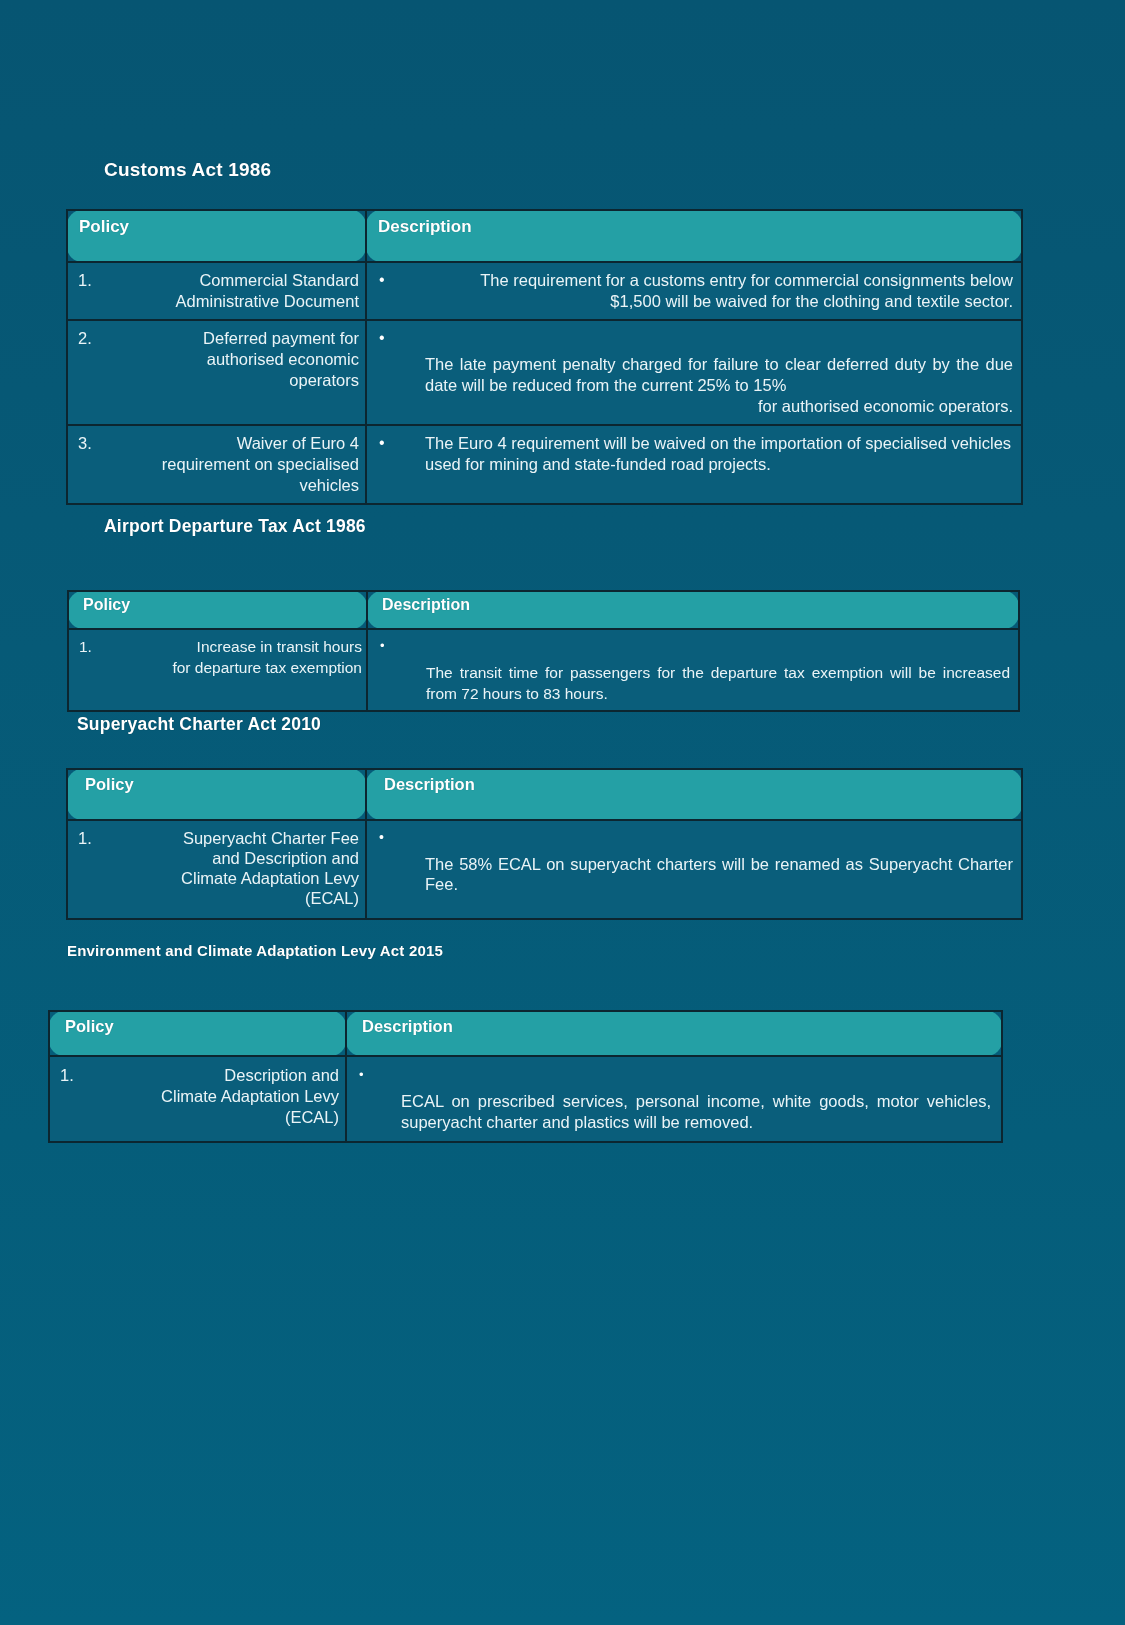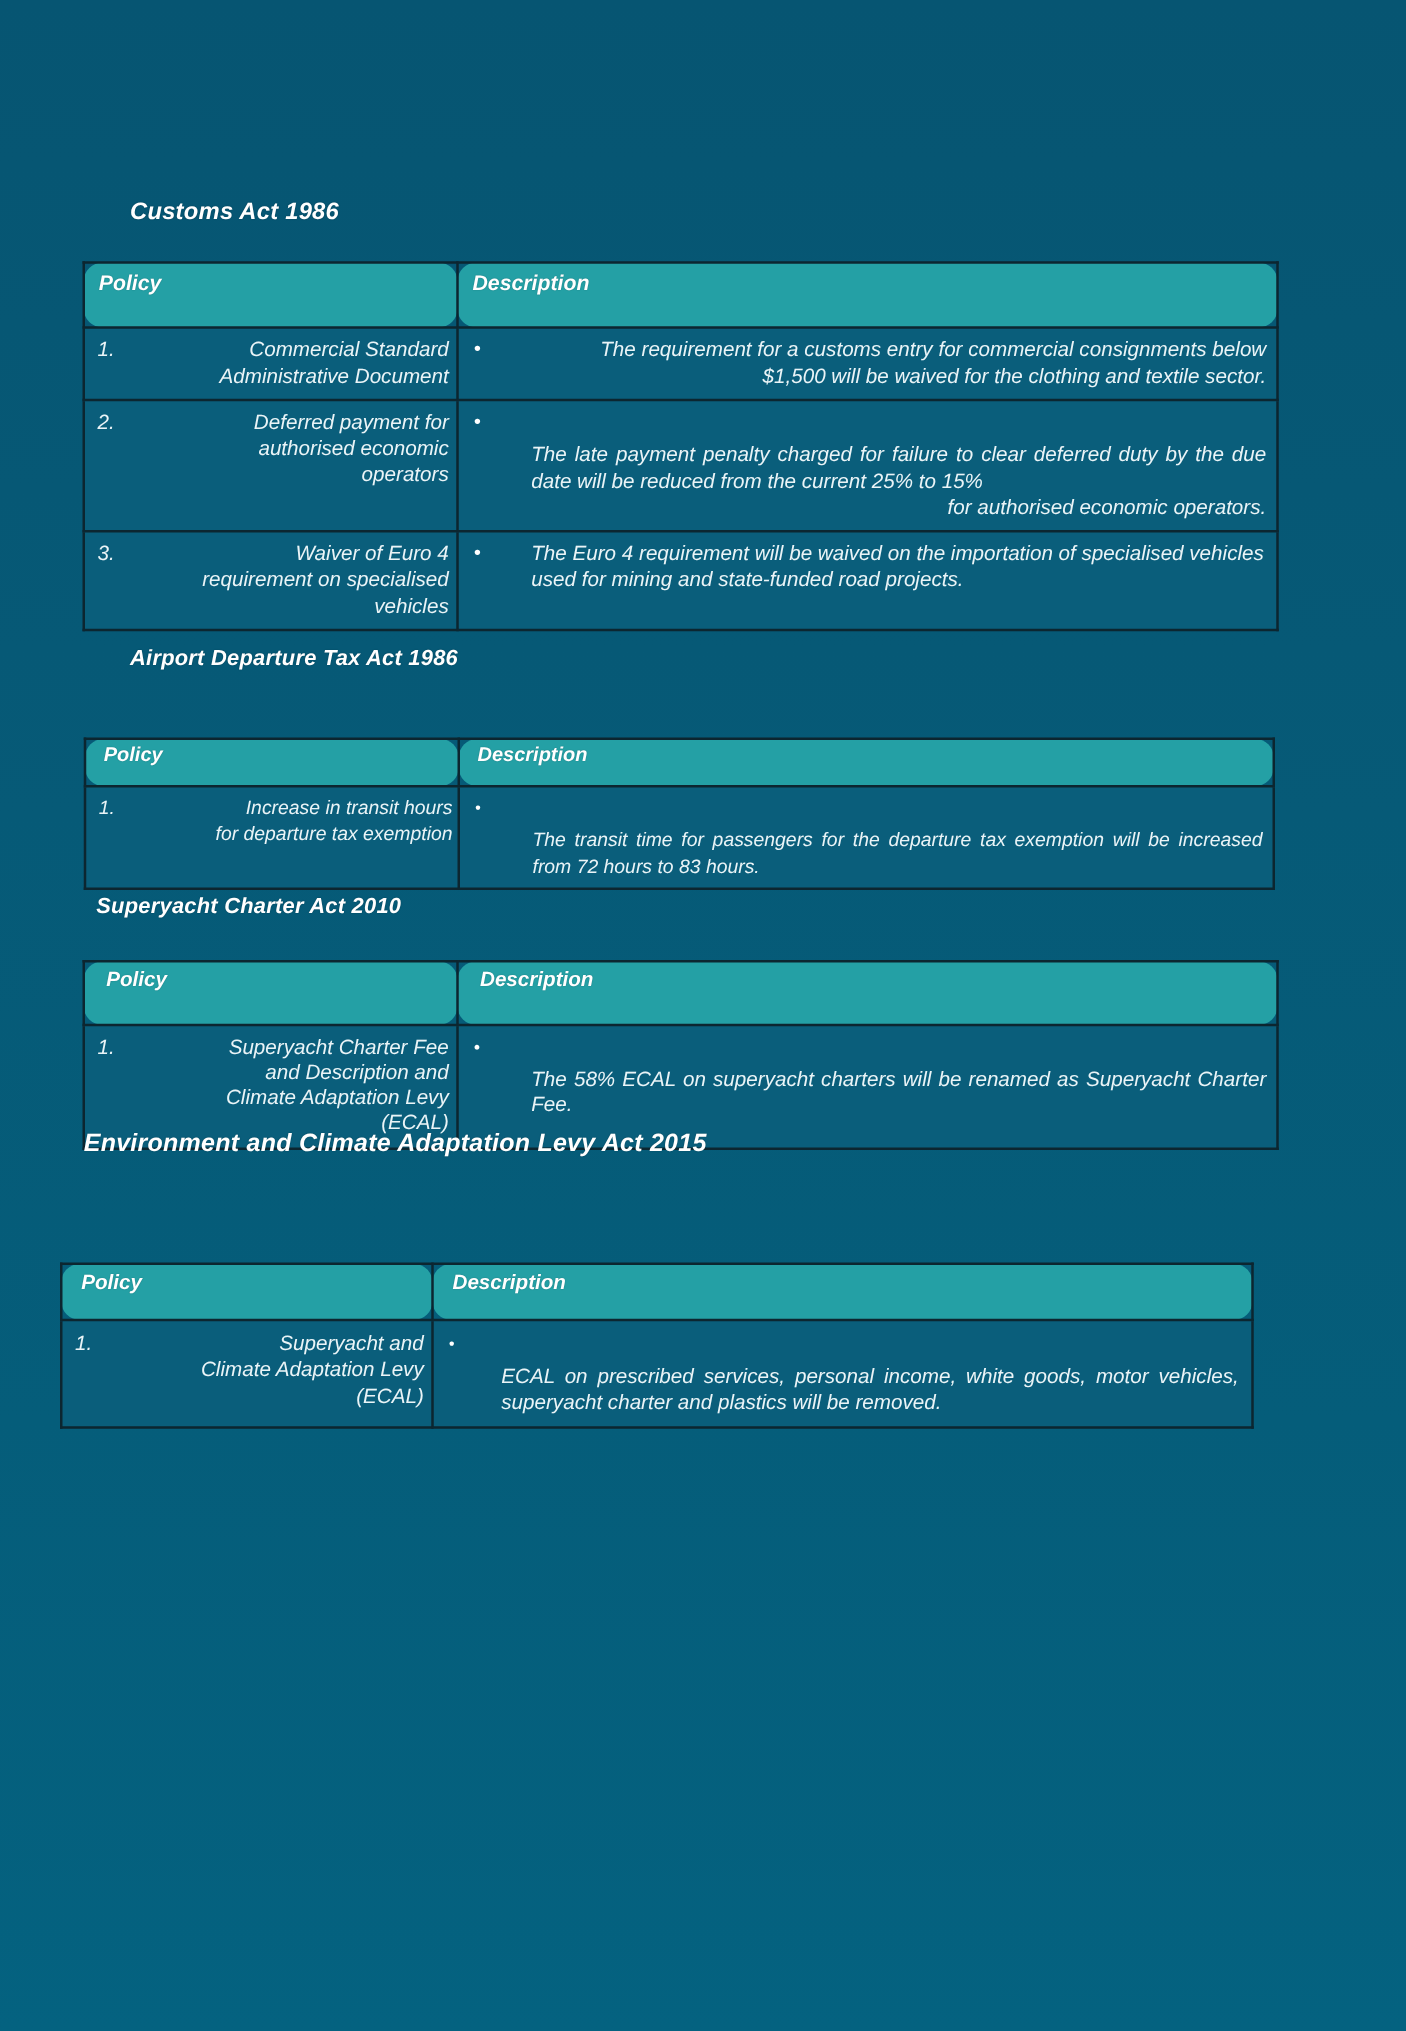--- a/index.html
+++ b/index.html
@@ -13,21 +13,20 @@
     background: linear-gradient(180deg, #065572 0%, #065a77 40%, #055d7a 70%, #046280 100%);
     font-family: "Liberation Sans", sans-serif;
     overflow: hidden;
     position: relative;
   }
   .page {
     position: relative;
     width: 1125px;
     height: 1625px;
     box-sizing: border-box;
-    font-style: italic;
   }
 
   
   .heading {
     position: absolute;
     color: #ffffff;
     font-weight: bold;
     letter-spacing: 0.2px;
     white-space: nowrap;
     text-shadow: 0 0 1px rgba(0,0,0,0.35);
@@ -112,21 +111,21 @@
   #heading-superyacht { left: 77px; top: 714px; font-size: 17.5px; }
   #table-superyacht  { left: 66px; top: 768px; width: 957px; }
   #table-superyacht col.c1 { width: 299px; }
   #table-superyacht .hdr-cell { height: 44px; font-size: 16.5px; padding: 5px 0 0 17px; }
   #table-superyacht .policy-inner { font-size: 16.5px; line-height: 20px; padding: 7px 6px 10px 10px; }
   #table-superyacht .policy-num { width: 34px; }
   #table-superyacht .desc-inner { font-size: 16.5px; line-height: 20px; padding: 7px 8px 10px 12px; }
   #table-superyacht .desc-bullet { width: 46px; font-size: 14px; padding-top: 2px; }
 
   
-  #heading-ecal { left: 67px; top: 904px; font-size: 20px; }
+  #heading-ecal { left: 67px; top: 942px; font-size: 15px; }
   #table-ecal  { left: 48px; top: 1010px; width: 955px; }
   #table-ecal col.c1 { width: 297px; }
   #table-ecal .hdr-cell { height: 38px; font-size: 16.5px; padding: 5px 0 0 15px; }
   #table-ecal .policy-inner { font-size: 16.5px; line-height: 21px; padding: 8px 6px 8px 10px; }
   #table-ecal .policy-num { width: 42px; }
   #table-ecal .desc-inner { font-size: 16.5px; line-height: 21px; padding: 8px 10px 8px 12px; }
   #table-ecal .desc-bullet { width: 42px; font-size: 13px; padding-top: 3px; }
 
   .justify { text-align: justify; margin-top: 26px; }
 </style>
@@ -293,21 +292,21 @@
         <th class="hdr-cell">Policy</th>
         <th class="hdr-cell">Description</th>
       </tr>
     </thead>
     <tbody>
       <tr>
         <td class="body-cell">
           <div class="policy-inner">
             <span class="policy-num">1.</span>
             <span class="policy-text">
-              <span class="desc-line">Superyacht and</span>
+              <span class="desc-line">Description and</span>
               <span class="desc-line">Climate Adaptation Levy</span>
               <span class="desc-line">(ECAL)</span>
             </span>
           </div>
         </td>
         <td class="body-cell">
           <div class="desc-inner">
             <span class="desc-bullet">•</span>
             <span class="desc-text justify">ECAL  on  prescribed  services,  personal  income,  white  goods, motor vehicles, superyacht charter and plastics will be removed.</span>
           </div>

